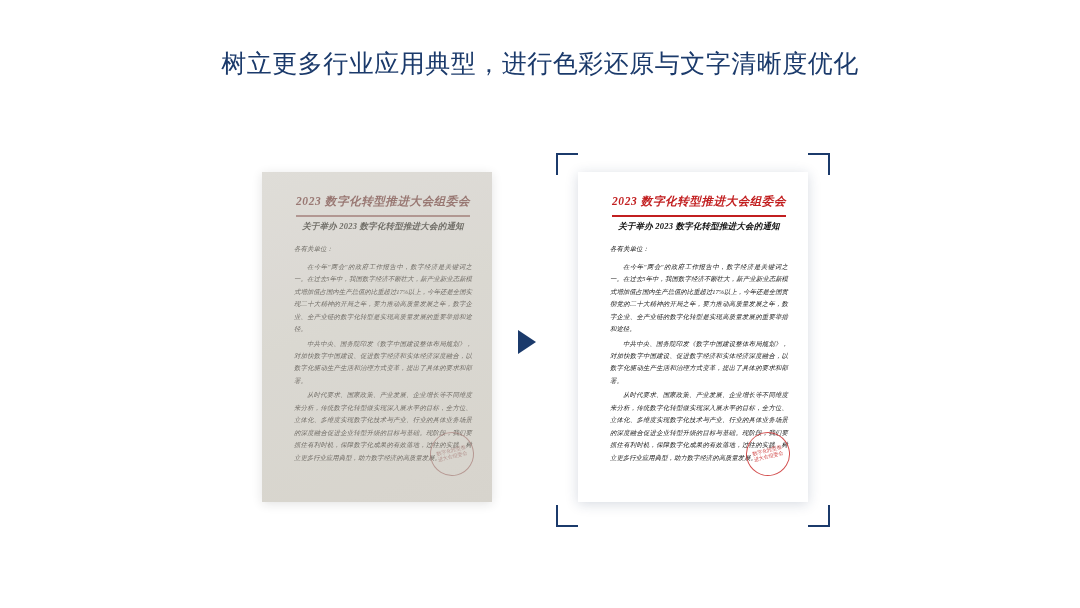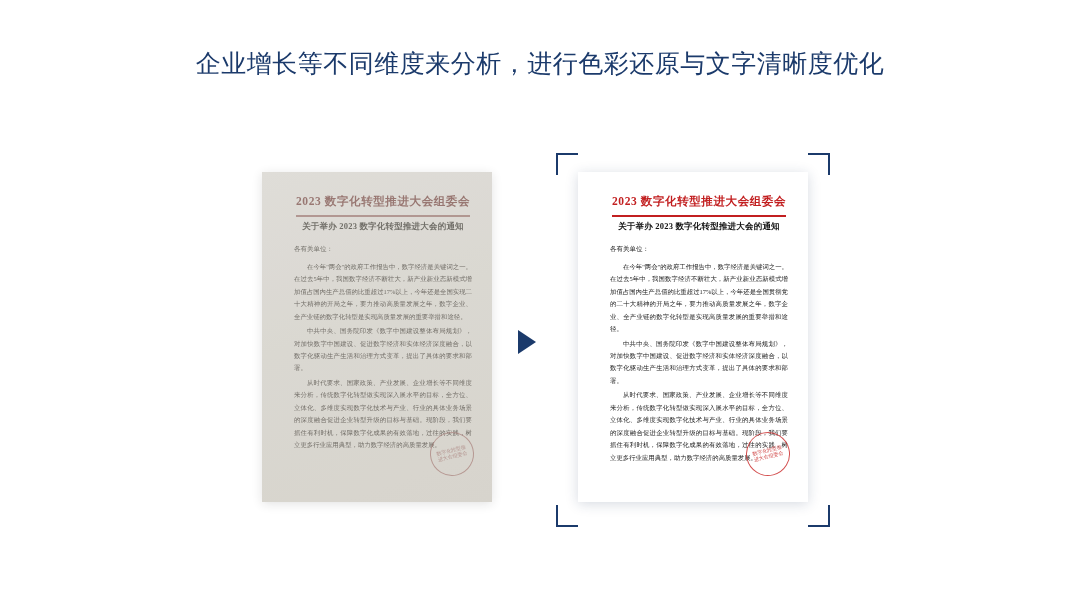--- a/index.html
+++ b/index.html
@@ -64,20 +64,21 @@
     height: 330px;
     background: #ffffff;
     box-shadow: 0 2px 12px rgba(30,50,90,0.18);
   }
 
   .sheet-inner {
     position: absolute;
     inset: 0;
     padding: 22px 20px 16px 32px;
     box-sizing: border-box;
+    font-style: italic;
   }
 
   
   .doc-redtitle {
     text-align: center;
     font-family: "Liberation Serif", serif;
     font-weight: bold;
     letter-spacing: 0.6px;
   }
   .sheet-before .doc-redtitle {
@@ -192,21 +193,21 @@
   }
   .corner.tl { left: 0;  top: 0;    border-left-width: 2.5px; border-top-width: 2.5px; }
   .corner.tr { right: 0; top: 0;    border-right-width: 2.5px; border-top-width: 2.5px; }
   .corner.bl { left: 0;  bottom: 0; border-left-width: 2.5px; border-bottom-width: 2.5px; }
   .corner.br { right: 0; bottom: 0; border-right-width: 2.5px; border-bottom-width: 2.5px; }
 </style>
 </head>
 <body>
 
 <div class="headline">
-  <span class="line">企业增长等不同维度来分析，进行色彩还原与文字清晰度优化</span>
+  <span class="line">树立更多行业应用典型，进行色彩还原与文字清晰度优化</span>
 </div>
 
 <div class="compare">
 
   <div class="sheet sheet-before">
     <div class="sheet-inner">
       <div class="doc-redtitle">2023 数字化转型推进大会组委会</div>
       <div class="doc-rule"></div>
       <div class="doc-subtitle">关于举办 2023 数字化转型推进大会的通知</div>
       <div class="doc-salutation">各有关单位：</div>

